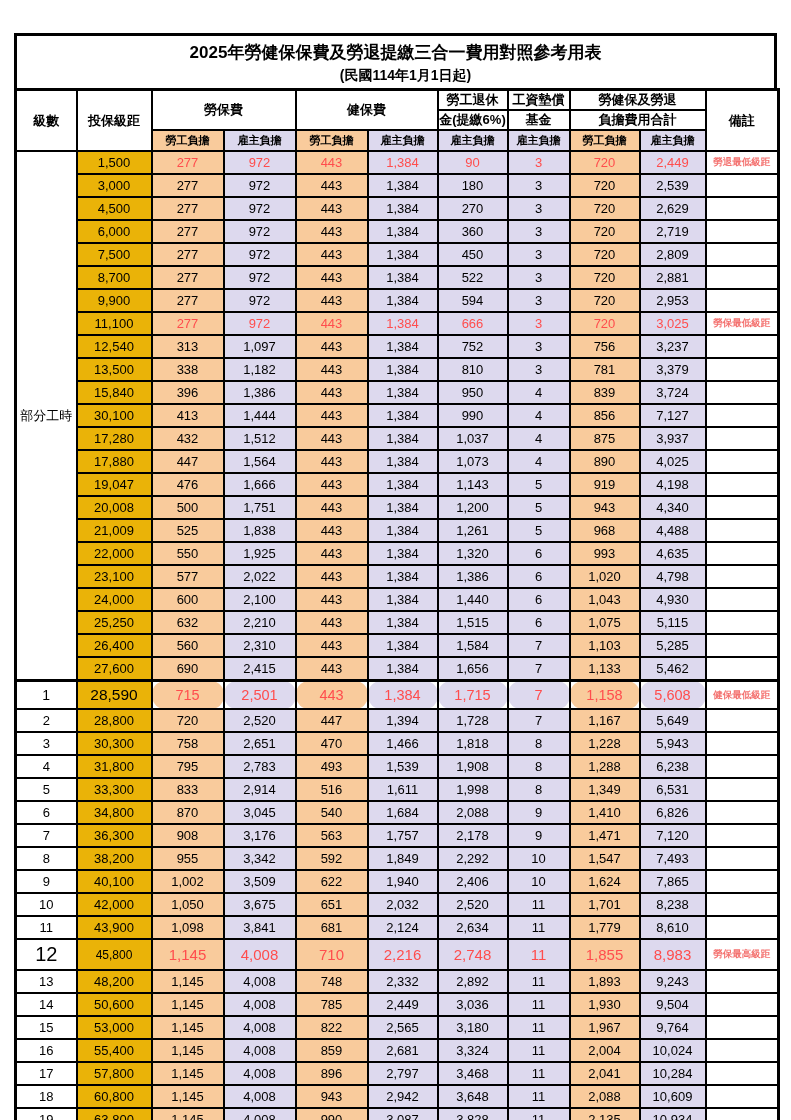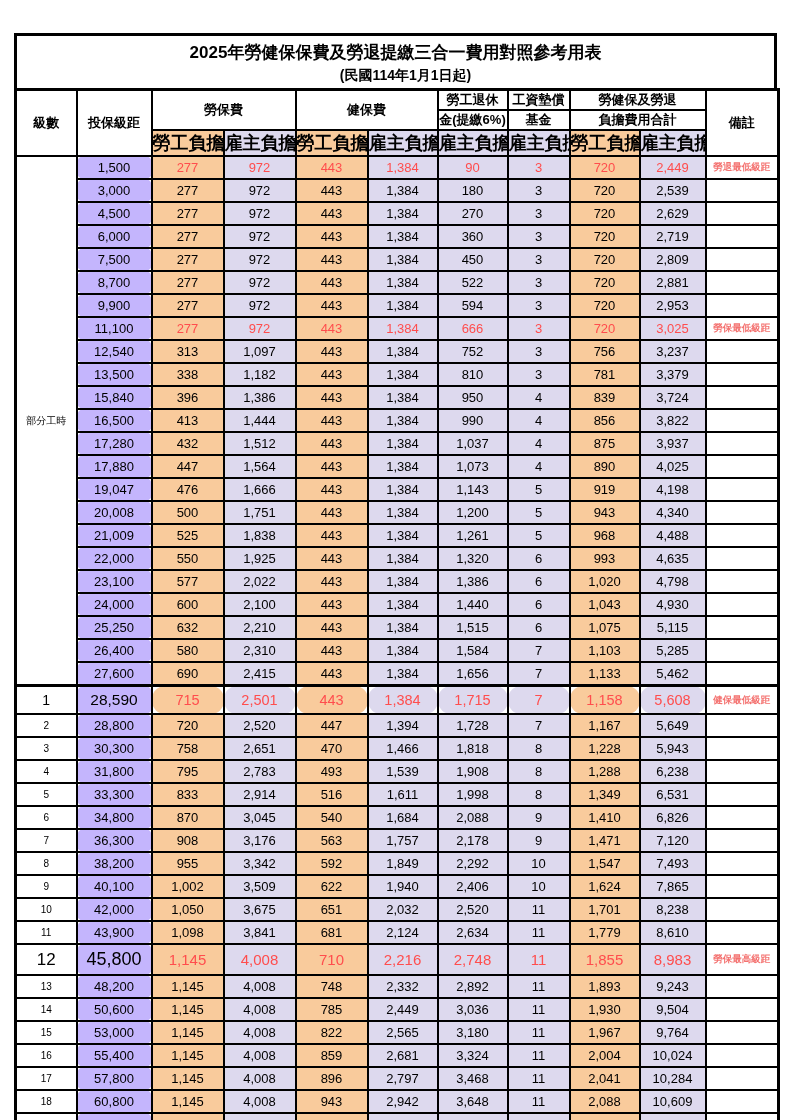--- a/index.html
+++ b/index.html
@@ -57,46 +57,46 @@
     overflow: hidden;
     white-space: nowrap;
   }
   thead th {
     font-weight: bold;
     font-size: 13px;
     background: #ffffff;
   }
   tr.hr1 th { height: 18px; }
   tr.hr2 th { height: 18px; }
-  tr.hr3 th { height: 19px; font-size: 18px; margin-top: 20px; }
+  tr.hr3 th { height: 19px; font-size: 11px; margin-top: 20px; }
   tbody td {
     height: 21px;
     font-size: 13px;
   }
-  td.level { font-size: 10px; background: #fff; }
-  td.bracket { font-size: 13px; background: #c4b5fd; border-radius: 7px; }
+  td.level { font-size: 13px; background: #fff; }
+  td.bracket { font-size: 13px; background: #eab308; }
   td.val { }
   .shade-orange { background: var(--orange); }
   .shade-lavender { background: var(--lavender); }
   td.note-cell {
     font-size: 9.5px;
     color: var(--note-red);
     background: #fff;
     font-weight: bold;
     letter-spacing: 0;
   }
   tr.highlight td.val { color: var(--red); }
   tr.row-large td { height: 26px; }
   tr.row-large td.val { font-size: 14.5px; border-radius: 13px; }
   tr.row-large td.bracket { font-size: 15.5px; margin-top: 12px; }
   tr.row-large td.level { font-size: 14px; }
   tr.row-xlarge td { height: 29px; }
   tr.row-xlarge td.val { font-size: 15px; }
-  tr.row-xlarge td.bracket { font-size: 18px; }
-  tr.row-xlarge td.level { font-size: 17px; }
+  tr.row-xlarge td.bracket { font-size: 12px; }
+  tr.row-xlarge td.level { font-size: 20px; }
   tr.section-break td { border-top: 3px solid var(--border); }
 </style>
 </head>
 <body>
 
 <div class="sheet">
   <div class="title-box">
     <div class="title">2025年勞健保保費及勞退提繳三合一費用對照參考用表</div>
     <div class="subtitle">(民國114年1月1日起)</div>
   </div>
@@ -269,29 +269,29 @@
           <td class="val shade-lavender">1,386</td>
           <td class="val shade-orange">443</td>
           <td class="val shade-lavender">1,384</td>
           <td class="val shade-lavender">950</td>
           <td class="val shade-lavender">4</td>
           <td class="val shade-orange">839</td>
           <td class="val shade-lavender">3,724</td>
           <td class="note-cell"></td>
         </tr>
         <tr>
-          <td class="bracket">16,500</td>
+          <td class="bracket">30,100</td>
           <td class="val shade-orange">413</td>
           <td class="val shade-lavender">1,444</td>
           <td class="val shade-orange">443</td>
           <td class="val shade-lavender">1,384</td>
           <td class="val shade-lavender">990</td>
           <td class="val shade-lavender">4</td>
           <td class="val shade-orange">856</td>
-          <td class="val shade-lavender">3,822</td>
+          <td class="val shade-lavender">7,127</td>
           <td class="note-cell"></td>
         </tr>
         <tr>
           <td class="bracket">17,280</td>
           <td class="val shade-orange">432</td>
           <td class="val shade-lavender">1,512</td>
           <td class="val shade-orange">443</td>
           <td class="val shade-lavender">1,384</td>
           <td class="val shade-lavender">1,037</td>
           <td class="val shade-lavender">4</td>
@@ -390,21 +390,21 @@
           <td class="val shade-orange">443</td>
           <td class="val shade-lavender">1,384</td>
           <td class="val shade-lavender">1,515</td>
           <td class="val shade-lavender">6</td>
           <td class="val shade-orange">1,075</td>
           <td class="val shade-lavender">5,115</td>
           <td class="note-cell"></td>
         </tr>
         <tr>
           <td class="bracket">26,400</td>
-          <td class="val shade-orange">580</td>
+          <td class="val shade-orange">560</td>
           <td class="val shade-lavender">2,310</td>
           <td class="val shade-orange">443</td>
           <td class="val shade-lavender">1,384</td>
           <td class="val shade-lavender">1,584</td>
           <td class="val shade-lavender">7</td>
           <td class="val shade-orange">1,103</td>
           <td class="val shade-lavender">5,285</td>
           <td class="note-cell"></td>
         </tr>
         <tr>

